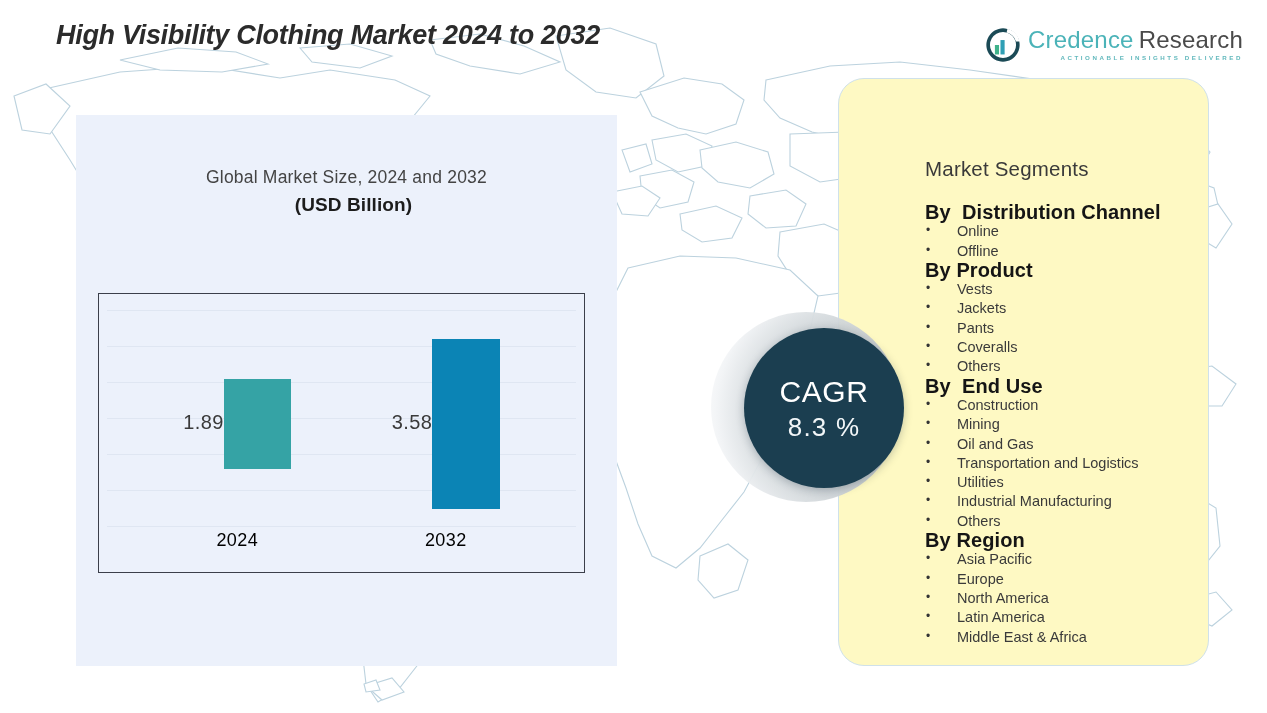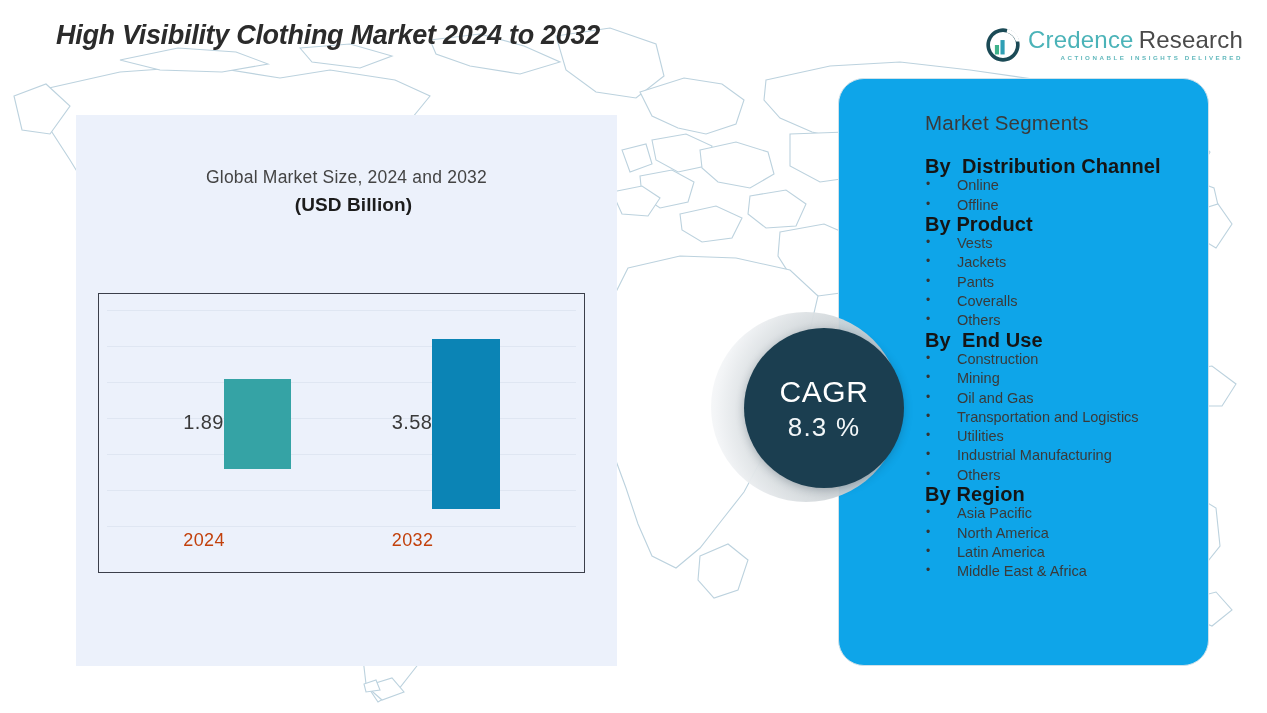--- a/index.html
+++ b/index.html
@@ -159,35 +159,36 @@
     position: absolute;
     left: 0; right: 0;
     bottom: 12px;
     height: 30px;
     display: flex;
     justify-content: space-around;
     padding: 0 34px;
   }
   .axis-label {
     width: 108px;
+    text-align: center;
     font-size: 18px;
-    color: #c2410c;
+    color: #000000;
     letter-spacing: 0.4px;
   }
 
   
   #right-panel {
     position: absolute;
     left: 838px; top: 78px;
     width: 371px; height: 588px;
-    background: #0ea5e9;
+    background: #fef9c3;
     border: 1px solid #cfe1ea;
     border-radius: 26px;
     z-index: 2;
-    padding: 32px 0 0 0;
+    padding: 78px 0 0 0;
   }
   #segments-title {
     font-size: 20.5px;
     color: #3a3a3a;
     letter-spacing: 0.2px;
     margin-left: 86px;
   }
   #segments-body {
     margin-top: 22px;
     margin-left: 86px;
@@ -401,19 +402,20 @@
         <div class="seg-group-title">By  End Use</div>
         <div class="seg-item">Construction</div>
         <div class="seg-item">Mining</div>
         <div class="seg-item">Oil and Gas</div>
         <div class="seg-item">Transportation and Logistics</div>
         <div class="seg-item">Utilities</div>
         <div class="seg-item">Industrial Manufacturing</div>
         <div class="seg-item">Others</div>
         <div class="seg-group-title">By Region</div>
         <div class="seg-item">Asia Pacific</div>
+        <div class="seg-item">Europe</div>
         <div class="seg-item">North America</div>
         <div class="seg-item">Latin America</div>
         <div class="seg-item">Middle East &amp; Africa</div>
       </div>
   </div>
 
 </div>
 
 </body></html>

